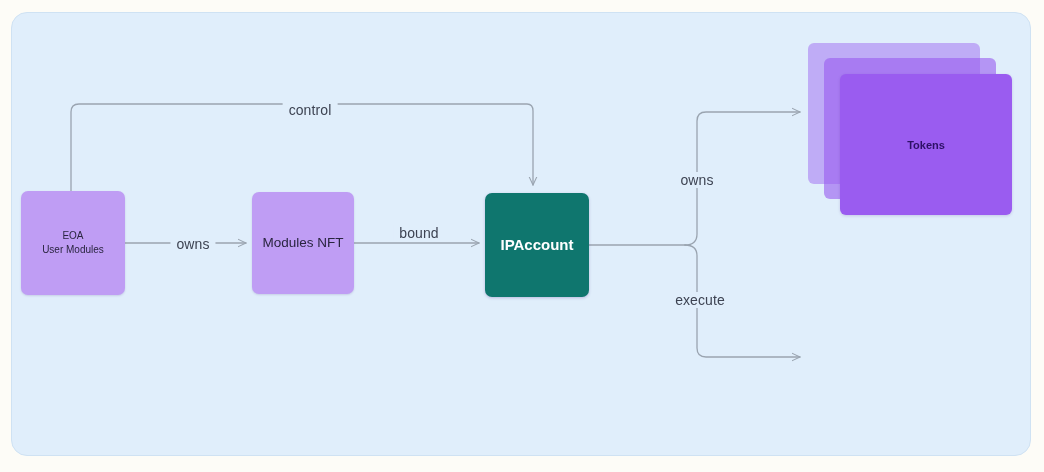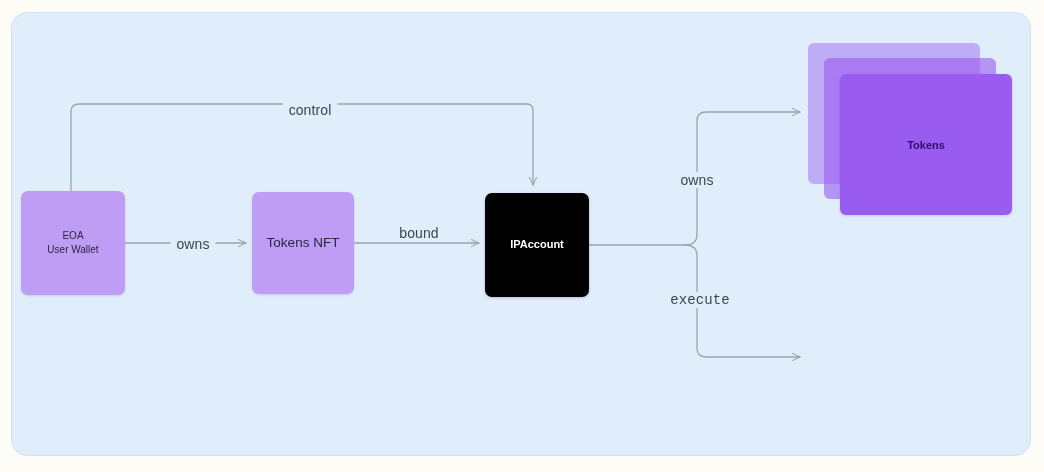--- a/index.html
+++ b/index.html
@@ -66,23 +66,23 @@
   }
   #node-ipasset {
     left: 252px; top: 192px; width: 102px; height: 102px;
     background: #bf9df4;
     color: #2a2540;
     font-size: 13.5px;
     box-shadow: 0 1px 2px rgba(80,60,140,0.18);
   }
   #node-ipaccount {
     left: 485px; top: 193px; width: 104px; height: 104px;
-    background: #000000;
+    background: #0f766e;
     color: #ffffff;
-    font-size: 11px;
+    font-size: 15px;
     font-weight: 600;
     box-shadow: 0 1px 3px rgba(70,30,140,0.25);
   }
   
   .stack {
     position: absolute;
     width: 205px;
     height: 173px;
   }
   .stack .layer {
@@ -134,21 +134,21 @@
     background: #e0eefb;
     padding: 0 6px;
     white-space: nowrap;
     transform: translate(-50%, -50%);
     letter-spacing: 0.1px;
   }
   #label-control  { left: 310px; top: 110px; }
   #label-owns-1   { left: 193px; top: 244px; }
   #label-bound    { left: 419px; top: 233px; }
   #label-owns-2   { left: 697px; top: 180px; }
-  #label-execute  { left: 700px; top: 300px; font-family: Liberation Mono, monospace; }
+  #label-execute  { left: 700px; top: 300px; }
 </style>
 </head>
 <body>
 
 <div id="screen">
   <div id="panel">
     <div class="canvas"></div>
   </div>
 
   <svg class="wires" viewBox="0 0 1044 472" xmlns="http://www.w3.org/2000/svg">
@@ -170,26 +170,26 @@
 
       <path d="M 685 245 Q 697 245 697 234 L 697 121 Q 697 112 706 112 L 800 112" marker-end="url(#arrow)"></path>
 
       <path d="M 685 245 Q 697 245 697 256 L 697 348 Q 697 357 706 357 L 800 357" marker-end="url(#arrow)"></path>
     </g>
   </svg>
 
   <div class="node" id="node-eoa">
     <div>
       <span class="node-label">EOA</span>
-      <span class="node-label">User Wallet</span>
+      <span class="node-label">User Modules</span>
     </div>
   </div>
 
   <div class="node" id="node-ipasset">
-    <span class="node-label">Tokens NFT</span>
+    <span class="node-label">Modules NFT</span>
   </div>
 
   <div class="node" id="node-ipaccount">
     <span class="node-label">IPAccount</span>
   </div>
 
   <div class="stack" id="stack-tokens">
     <div class="layer l1"></div>
     <div class="layer l2"></div>
     <div class="layer l3"></div>

